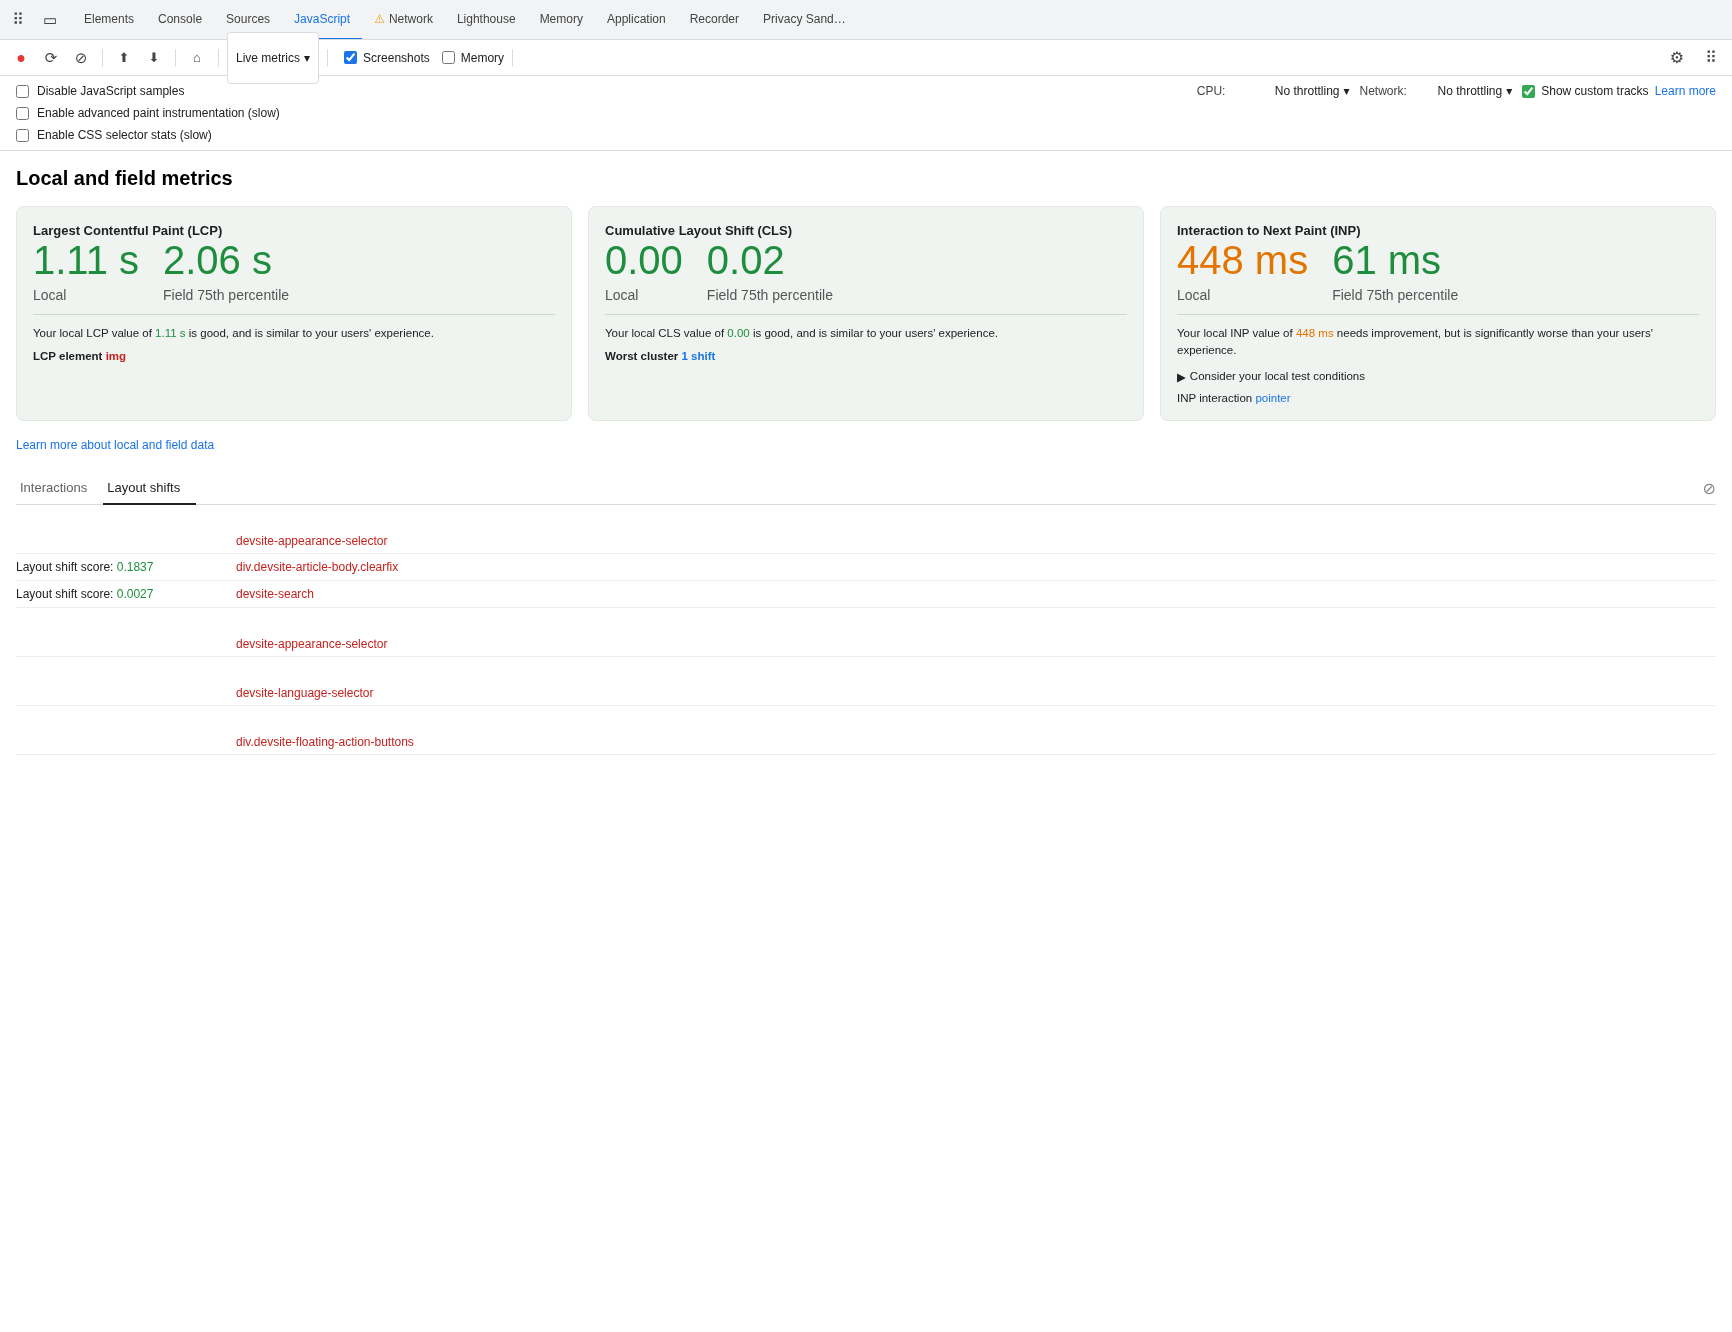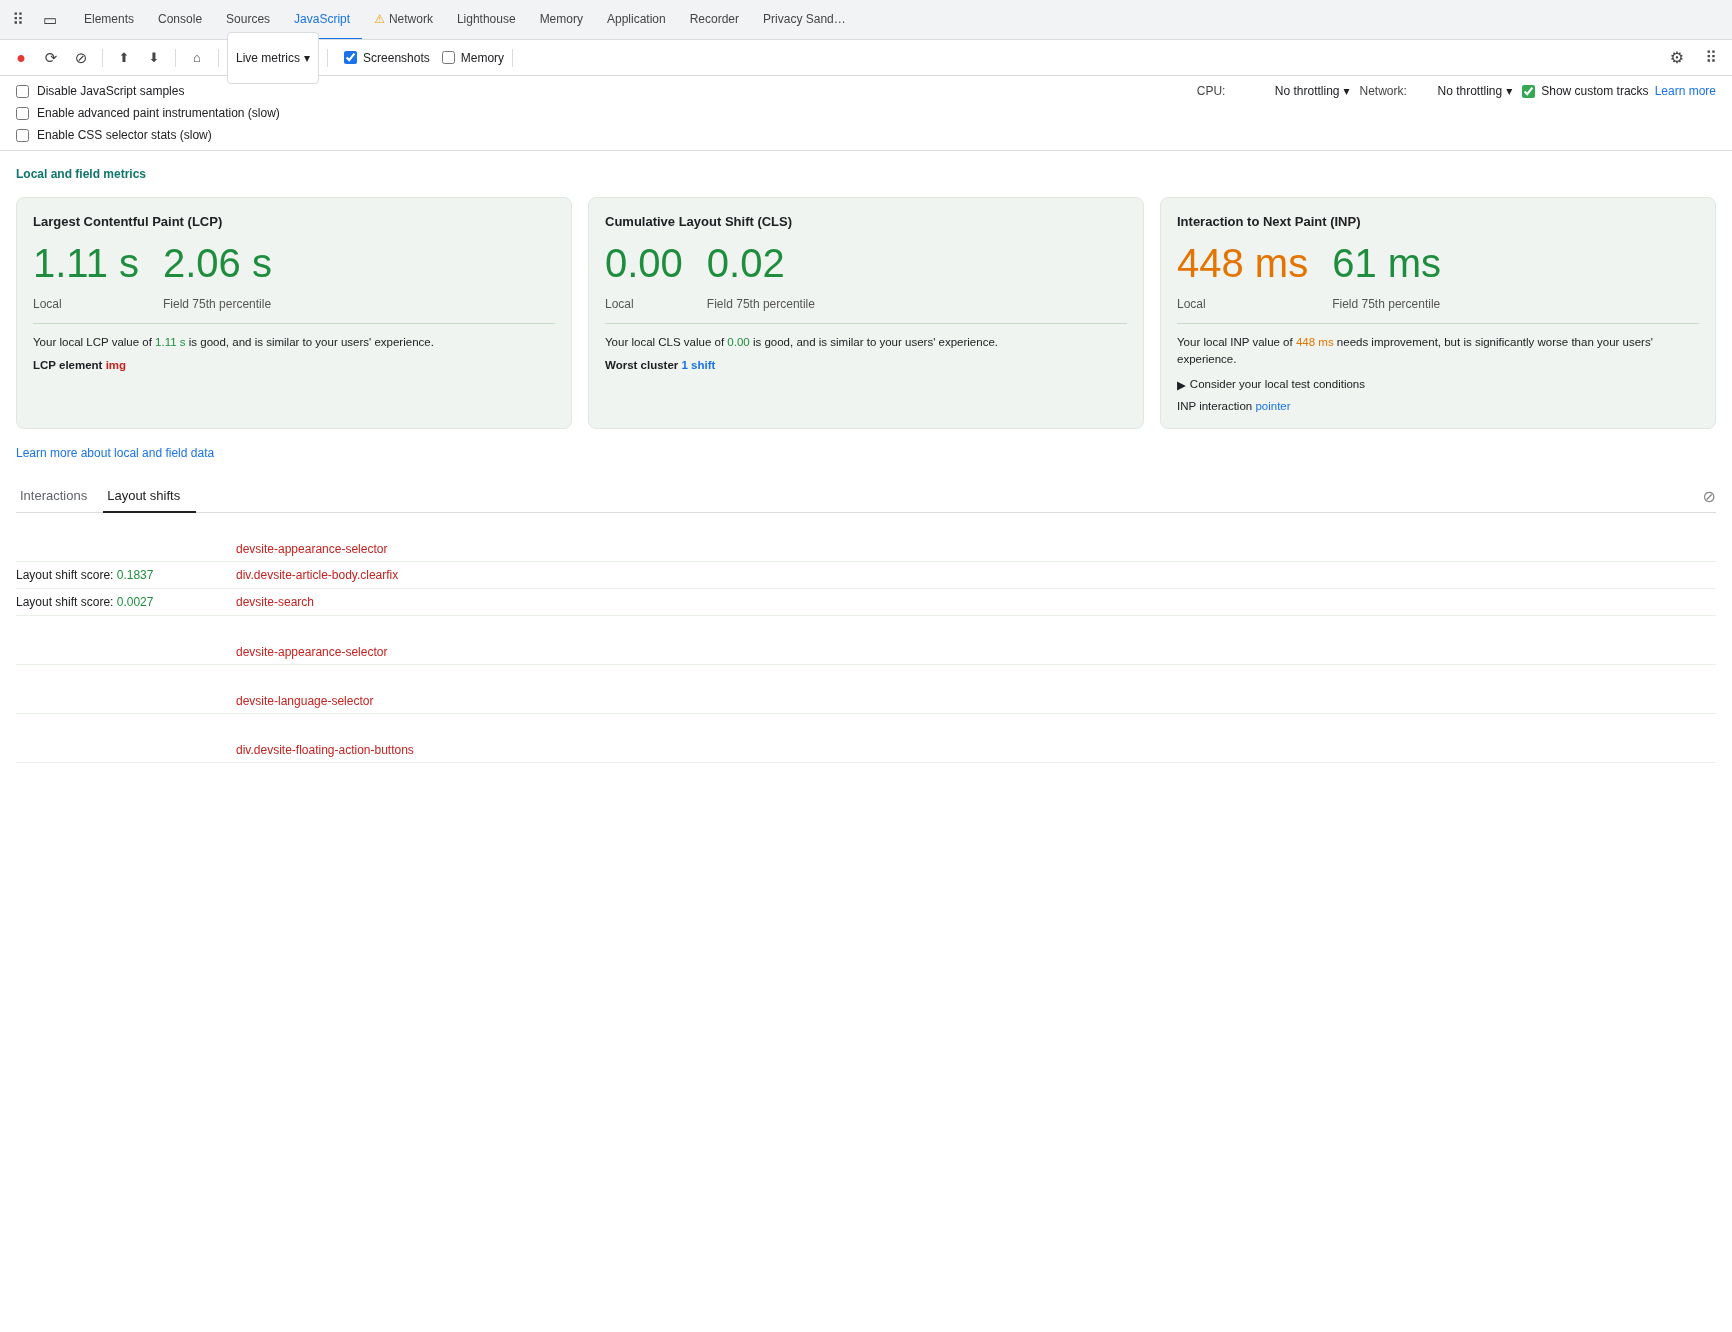--- a/index.html
+++ b/index.html
@@ -116,42 +116,42 @@
       gap: 4px;
       font-size: 12px;
       cursor: pointer;
     }
     .show-custom-row { display: flex; align-items: center; gap: 6px; font-size: 12px; }
     .show-custom-row a { color: #1a73e8; text-decoration: none; }
     .green-checkbox { accent-color: #34a853; }
 
     
     .main-content { padding: 16px; background: #fff; }
-    .section-title { font-size: 12px; font-weight: 600; color: #0f766e; margin-bottom: 16px; }
+    .section-title { font-size: 20px; font-weight: 600; color: #000000; margin-bottom: 16px; }
 
     
     .metrics-grid {
       display: grid;
       grid-template-columns: 1fr 1fr 1fr;
       gap: 16px;
       margin-bottom: 16px;
     }
     .metric-card {
       background: #f0f4f0;
       border-radius: 8px;
       padding: 16px;
       border: 1px solid #e0e8e0;
     }
-    .metric-card-title { font-size: 13px; font-weight: 600; color: #202124; margin-bottom: 12px; }
+    .metric-card-title { font-size: 13px; font-weight: 600; color: #202124; }
     .metric-values { display: flex; gap: 24px; margin-bottom: 8px; }
     .metric-value { display: flex; flex-direction: column; }
     .metric-number { font-size: 40px; font-weight: 400; line-height: 1.1; }
     .metric-number.green { color: #1e8e3e; }
     .metric-number.orange { color: #e37400; }
-    .metric-sub { font-size: 12px; color: #555; margin-top: 12px; line-height: 1.3; }
+    .metric-sub { font-size: 14px; color: #555; margin-top: 4px; line-height: 1.3; }
     .metric-divider { border: none; border-top: 1px solid #c8dac8; margin: 10px 0; }
     .metric-desc { font-size: 11.5px; color: #202124; line-height: 1.5; }
     .metric-desc .green-val { color: #1e8e3e; }
     .metric-desc .orange-val { color: #e37400; }
     .metric-lcp-element { margin-top: 8px; font-size: 11.5px; font-weight: 600; }
     .metric-lcp-element .red-val { color: #c5221f; }
     .metric-worst-cluster { margin-top: 8px; font-size: 11.5px; font-weight: 600; }
     .metric-worst-cluster a { color: #1a73e8; text-decoration: none; }
     .metric-consider { margin-top: 10px; font-size: 11.5px; display: flex; align-items: flex-start; gap: 4px; }
     .metric-consider span { cursor: pointer; }

